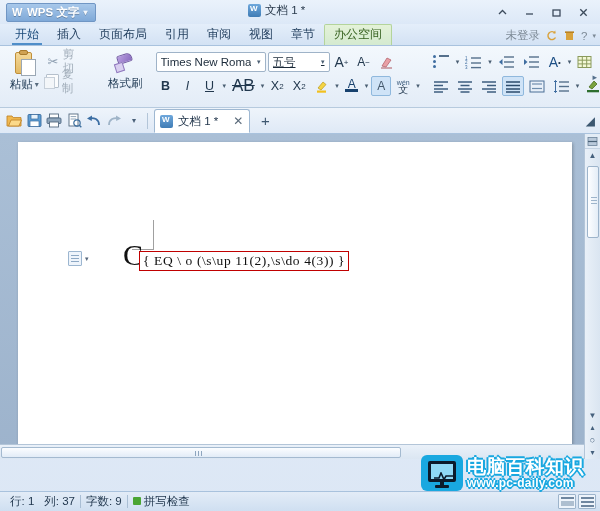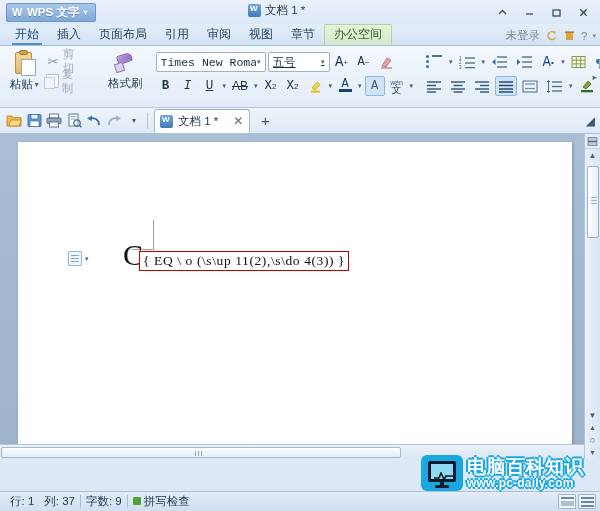--- a/index.html
+++ b/index.html
@@ -181,21 +181,21 @@
   .tb {
     min-width: 20px; height: 20px;
     display: flex; align-items: center; justify-content: center;
     font-size: 12.5px; color: #22384e; border: 1px solid transparent;
     border-radius: 2px; padding: 0 2px;
   }
   .tb.on { background:#cfe3f7; border-color:#8fb8dd; }
   .tb .sup { font-size: 8px; vertical-align: super; }
   .tb .sub { font-size: 8px; vertical-align: sub; }
   .drop { font-size: 7px; color:#4a5e72; padding: 0 1px; }
-  .serif { font-family: Liberation Mono, monospace; }
+  .serif { font-family: Liberation Sans, sans-serif; }
 
   
   .para-grp { padding: 4px 2px 0 3px; }
   .ic-list { width:17px; height:14px; position:relative; }
   .ic-list i {
     position:absolute; left:6px; width:10px; height:1.5px; background:#55708c;
   }
   .ic-list i:nth-child(1){top:1px}
   .ic-list i:nth-child(2){top:6px}
   .ic-list i:nth-child(3){top:11px}
@@ -532,21 +532,21 @@
             <b class="serif">B</b>
           </div>
         <div class="tb">
             <i class="serif">I</i>
           </div>
         <div class="tb">
             <u class="serif">U</u>
           </div>
         <span class="drop">▾</span>
         <div class="tb">
-          <span style="font-size:12px;text-decoration:line-through">AB</span>
+          <span style="font-size:17px;text-decoration:line-through">AB</span>
         </div>
         <span class="drop">▾</span>
         <div class="tb">
           <span class="serif">X</span>
             <span class="sup">2</span>
         </div>
         <div class="tb">
           <span class="serif">X</span>
             <span class="sub">2</span>
         </div>

